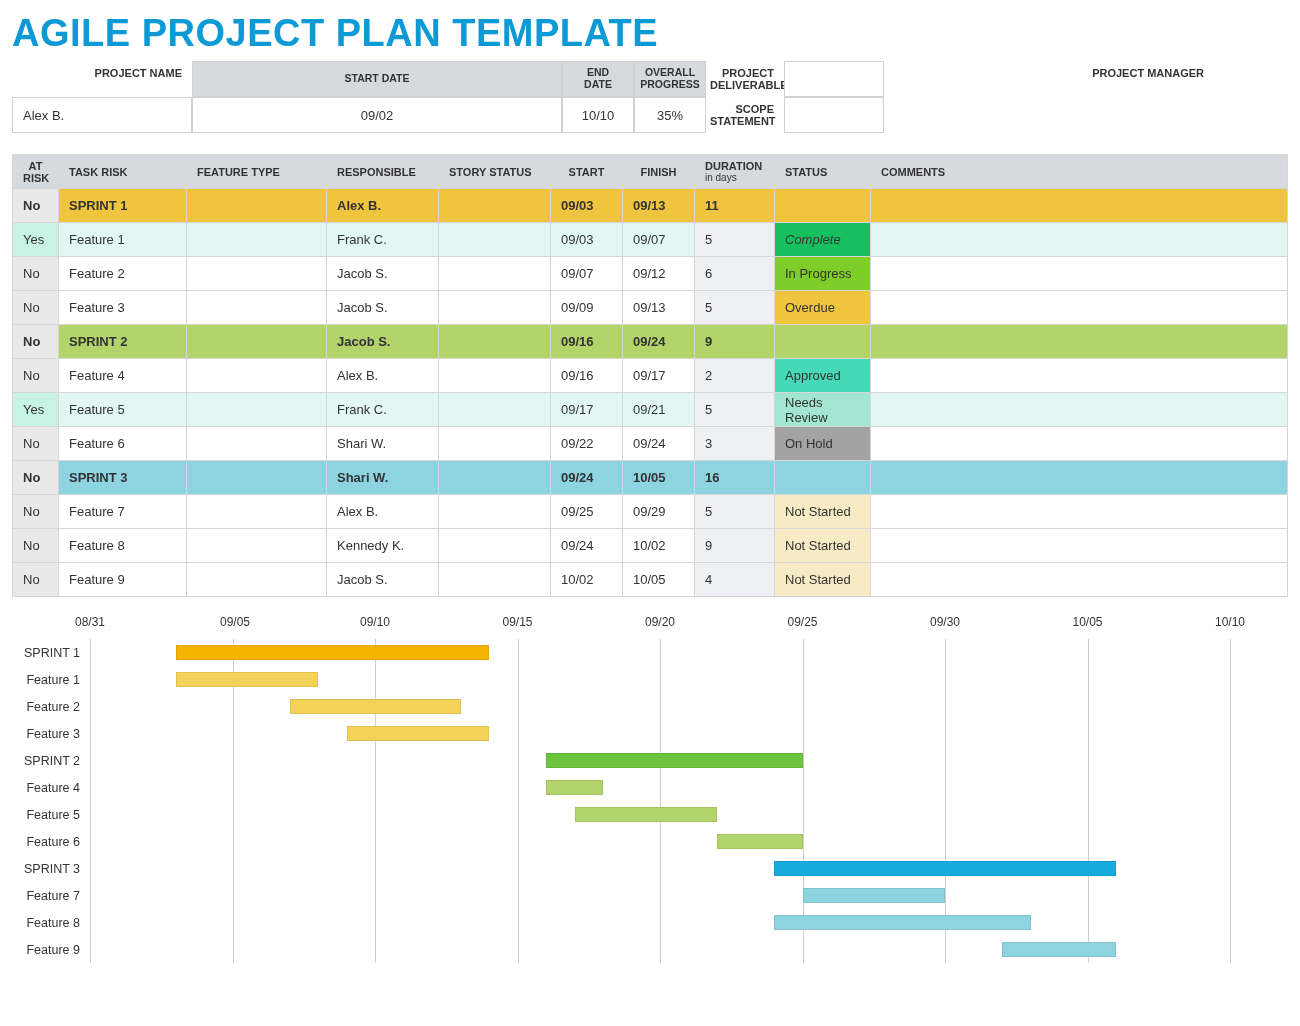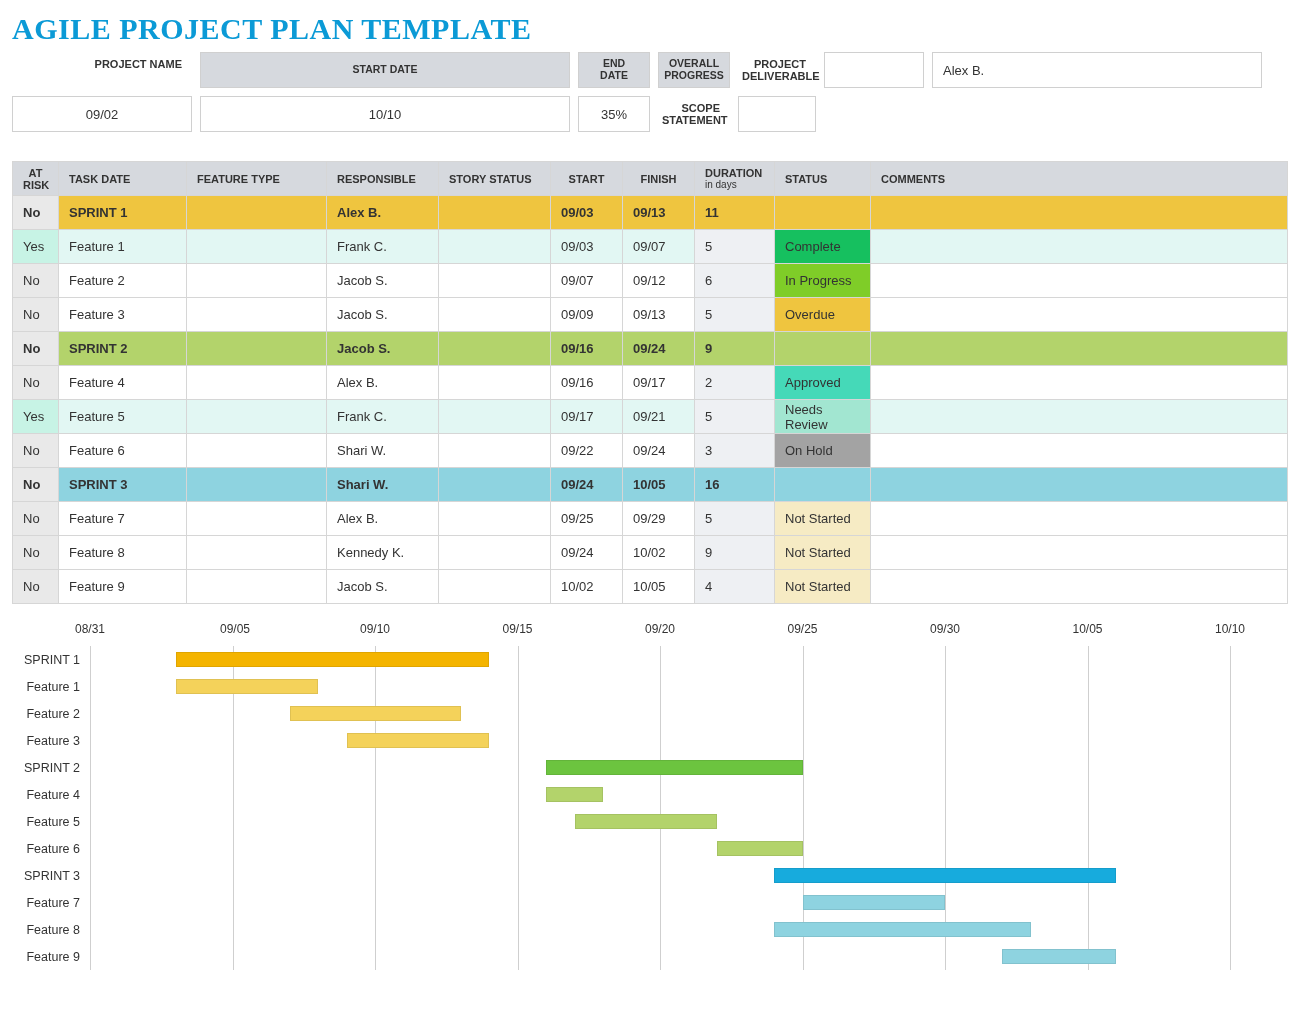--- a/index.html
+++ b/index.html
@@ -6,32 +6,32 @@
   body {
     margin: 0;
     padding: 12px;
     font-family: Arial, Helvetica, sans-serif;
     font-size: 13px;
     color: #333;
     background: #fff;
     width: 1300px;
   }
   .title {
-    font-size: 30px;
+    font-size: 38px;
     font-weight: 800;
     color: #0b9ad6;
     letter-spacing: 0.5px;
     margin: 0 0 6px 0;
-    font-family: Liberation Serif, serif;
+    font-family: Liberation Sans, sans-serif;
   }
   .meta-grid {
     display: grid;
     grid-template-columns: 180px 370px 72px 72px 78px 100px 330px;
-    gap: 8px;
-    margin-bottom: 29px;
+    gap: 0;
+    margin-bottom: 21px;
   }
   .meta-label {
     font-size: 11px;
     font-weight: 800;
     text-align: right;
     padding: 6px 10px 6px 4px;
     line-height: 1.1;
   }
   .meta-cell {
     border: 1px solid #d0d0d0;
@@ -82,21 +82,21 @@
   col.c-start { width: 72px; }
   col.c-fin   { width: 72px; }
   col.c-dur   { width: 80px; }
   col.c-stat  { width: 96px; }
   col.c-comm  { width: auto; }
   .td-risk  { background:#e9e9e9; text-align:center; font-size:12px;}
   .td-center{ text-align:center; }
   .td-dur   { background:#eef0f3; text-align:center; }
   .td-stat  { text-align:left; padding-left:12px; }
   .risk-yes { background:#c7f3e5 !important; }
-  .status-complete     { background:#16c05f; }
+  .status-complete     { background:#16c05f;font-style:italic; }
   .status-in-progress  { background:#7fcd28; }
   .status-overdue      { background:#efc53f; }
   .status-approved     { background:#45d9b8; }
   .status-needs-review { background:#a2e6d1; }
   .status-on-hold      { background:#a3a3a3; }
   .status-not-started  { background:#f6ebc4; }
   tr.sprint td { font-weight:600; }
 
   .gantt-wrap { margin-top: 18px; position: relative; }
   .gantt {
@@ -169,20 +169,21 @@
 
 <div class="meta-grid">
 
   <div class="meta-label">PROJECT NAME</div>
   <div class="meta-cell hdr">START DATE</div>
   <div class="meta-cell hdr">END DATE</div>
   <div class="meta-cell hdr">OVERALL PROGRESS</div>
   <div class="meta-label">PROJECT DELIVERABLE</div>
   <div class="meta-cell"></div>
 
+  <div class="meta-label">PROJECT MANAGER</div>
   <div class="meta-cell">Alex B.</div>
   <div class="meta-cell center">09/02</div>
   <div class="meta-cell center">10/10</div>
   <div class="meta-cell center">35%</div>
   <div class="meta-label">SCOPE STATEMENT</div>
   <div class="meta-cell"></div>
 </div>
 
 <table class="task-table">
   <colgroup>
@@ -193,21 +194,21 @@
       <col class="c-sp">
     <col class="c-start">
       <col class="c-fin">
       <col class="c-dur">
       <col class="c-stat">
       <col class="c-comm">
   </colgroup>
   <thead>
     <tr>
       <th style="text-align:center;">AT RISK</th>
-      <th>TASK DATE</th>
+      <th>TASK RISK</th>
       <th>FEATURE TYPE</th>
       <th>RESPONSIBLE</th>
       <th>STORY STATUS</th>
       <th style="text-align:center;">START</th>
       <th style="text-align:center;">FINISH</th>
       <th style="text-align:left;">
         <span>DURATION</span>
         <span class="sub">in days</span>
       </th>
       <th>STATUS</th>

